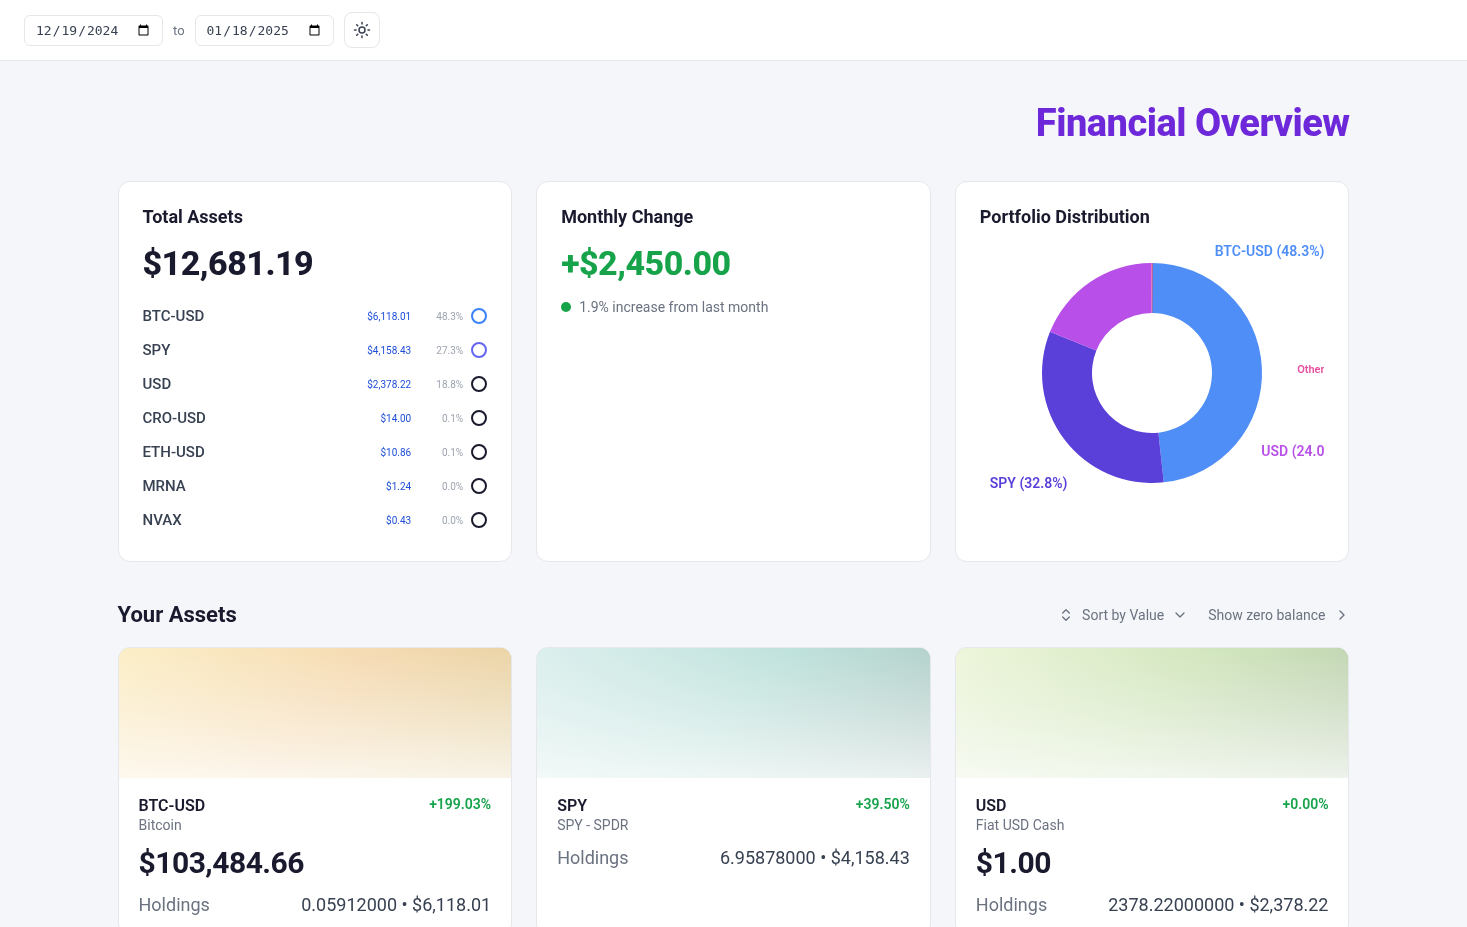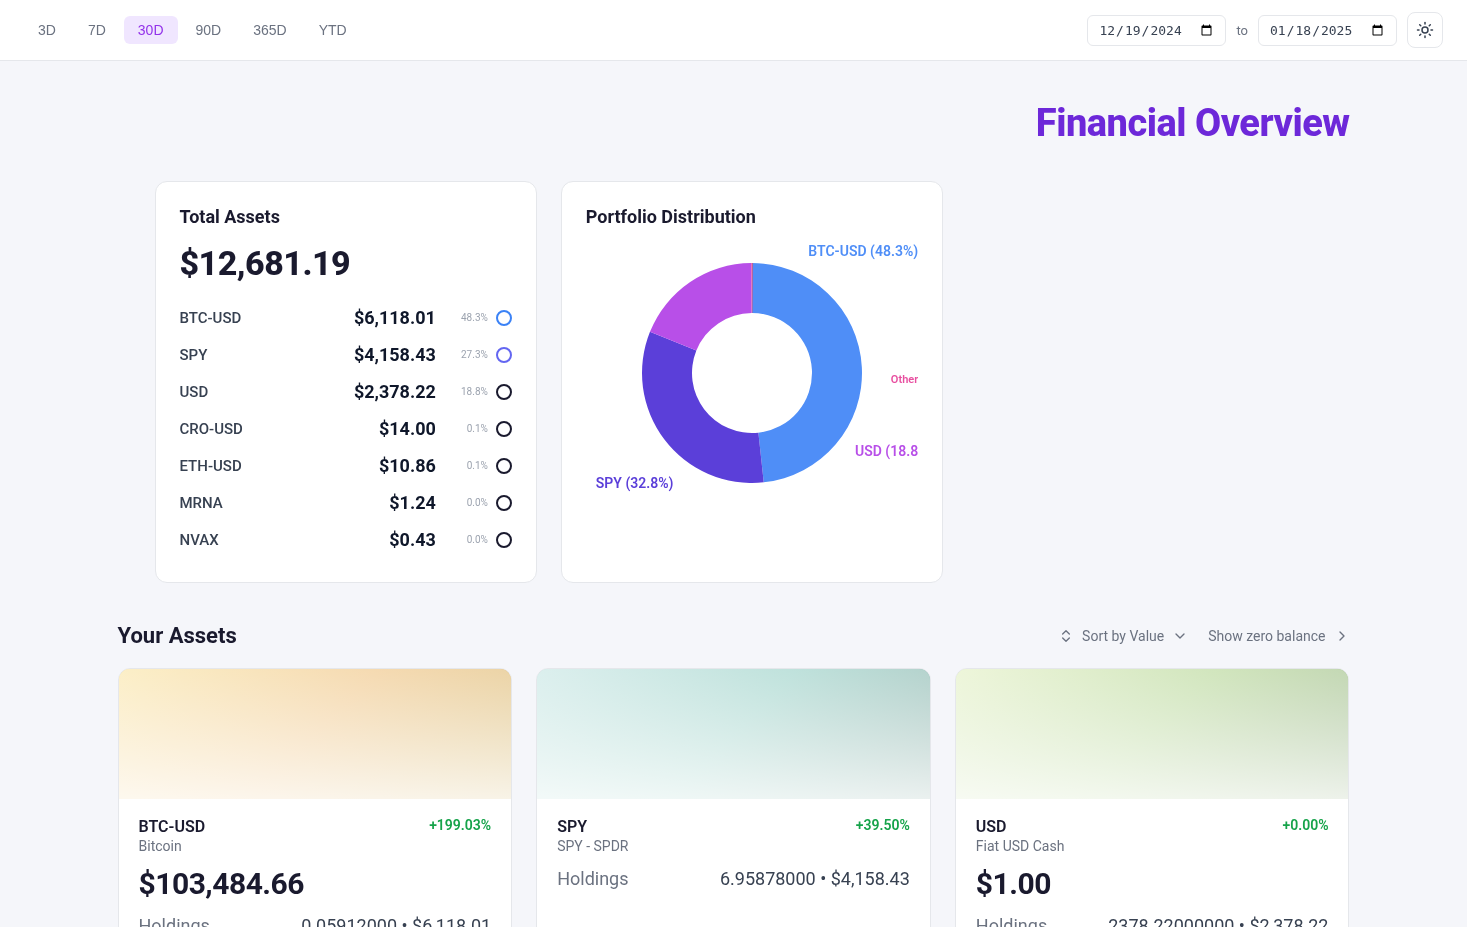--- a/index.html
+++ b/index.html
@@ -7,28 +7,28 @@
 .topbar { background: #fff; border-bottom: 1px solid #e5e7eb; padding: 12px 24px; display: flex; align-items: center; justify-content: space-between; }
 .range-tabs { display: flex; gap: 4px; }
 .range-tab { padding: 6px 14px; font-size: 14px; font-weight: 500; color: #6b7280; border-radius: 6px; cursor: pointer; border: none; background: transparent; }
 .range-tab.active { background: #f0e6ff; color: #9333ea; }
 .date-group { display: flex; align-items: center; gap: 10px; }
 .date-input { padding: 6px 10px; border: 1px solid #e5e7eb; border-radius: 6px; font-size: 13px; color: #374151; background: #fff; }
 .theme-btn { width: 36px; height: 36px; border: 1px solid #e5e7eb; border-radius: 8px; background: #fff; display: flex; align-items: center; justify-content: center; cursor: pointer; }
 .to-text { font-size: 13px; color: #6b7280; }
 .container { max-width: 1280px; margin: 0 auto; padding: 40px 24px; }
 .page-title { font-size: 38px; font-weight: 800; text-align: right; color: #6d28d9; margin-bottom: 36px; letter-spacing: -0.5px; }
-.cards-row { display: grid; grid-template-columns: repeat(3, 1fr); gap: 24px; margin-bottom: 40px; margin-left: 37px; }
+.cards-row { display: grid; grid-template-columns: repeat(3, 1fr); gap: 24px; margin-bottom: 40px; }
 .card { background: #fff; border: 1px solid #e5e7eb; border-radius: 12px; padding: 24px; }
 .card-title { font-size: 18px; font-weight: 700; color: #1a1a2e; margin-bottom: 16px; }
 .big-value { font-size: 34px; font-weight: 800; color: #1a1a2e; margin-bottom: 16px; letter-spacing: -0.5px; }
 .big-value.green { color: #16a34a; }
 .asset-row { display: flex; align-items: center; justify-content: space-between; padding: 8px 0; }
 .asset-name { font-size: 15px; color: #374151; font-weight: 500; flex: 1; }
-.asset-val { font-size: 18px; font-weight: 700; color: #0f172a; margin-right: 8px; }
+.asset-val { font-size: 10px; font-weight: 400; color: #1d4ed8; margin-right: 8px; }
 .asset-pct { font-size: 10px; color: #9ca3af; margin-right: 8px; min-width: 44px; text-align: right; }
 .ring { width: 16px; height: 16px; border-radius: 50%; border: 2px solid #1a1a2e; }
 .ring.b1 { border-color: #3b82f6; }
 .ring.b2 { border-color: #6366f1; }
 .change-note { display: flex; align-items: center; gap: 8px; color: #6b7280; font-size: 14px; }
 .dot-green { width: 10px; height: 10px; border-radius: 50%; background: #16a34a; }
 .donut-wrap { position: relative; height: 270px; overflow: hidden; }
 .donut-wrap svg { display: block; margin: 0 auto; }
 .pie-label { position: absolute; font-size: 14px; font-weight: 600; white-space: nowrap; }
 .section-head { display: flex; align-items: center; justify-content: space-between; margin-bottom: 20px; }
@@ -48,28 +48,20 @@
 .hold-row { display: flex; justify-content: space-between; margin-top: 14px; font-size: 18px; color: #6b7280; }
 .hold-val { color: #374151; }
 .hero-btc { background: linear-gradient(135deg,#f7d774,#e6a23c,#b8860b); }
 .hero-spy { background: linear-gradient(135deg,#a7d8d4,#5eb5a6,#2d6e61); }
 .hero-usd { background: linear-gradient(135deg,#d4e8a3,#8cbf5a,#4a7c2e); }
 </style>
 </head>
 <body>
 
 <div class="topbar">
-  <div class="range-tabs" id="range-tabs">
-      <button class="range-tab">3D</button>
-      <button class="range-tab">7D</button>
-      <button class="range-tab active">30D</button>
-      <button class="range-tab">90D</button>
-      <button class="range-tab">365D</button>
-      <button class="range-tab">YTD</button>
-    </div>
   <div class="date-group">
     <input type="date" class="date-input" value="2024-12-19" style="">
     <span class="to-text">to</span>
     <input type="date" class="date-input" value="2025-01-18" style="">
     <button class="theme-btn">
       <svg width="18" height="18" viewBox="0 0 24 24" fill="none" stroke="#374151" stroke-width="2" stroke-linecap="round">
           <circle cx="12" cy="12" r="4"></circle>
           <line x1="12" y1="2" x2="12" y2="4"></line>
           <line x1="12" y1="20" x2="12" y2="22"></line>
           <line x1="4.93" y1="4.93" x2="6.34" y2="6.34"></line>
@@ -130,35 +122,43 @@
           </div>
           <div class="asset-row">
             <span class="asset-name">NVAX</span>
             <span class="asset-val">$0.43</span>
             <span class="asset-pct">0.0%</span>
             <span class="ring "></span>
           </div>
         </div>
     </div>
 
+    <div class="card">
+      <div class="card-title">Monthly Change</div>
+      <div class="big-value green">+$2,450.00</div>
+      <div class="change-note">
+        <span class="dot-green"></span>
+        <span>1.9% increase from last month</span>
+      </div>
+    </div>
 
     <div class="card">
       <div class="card-title">Portfolio Distribution</div>
       <div class="donut-wrap">
         <svg id="donut-svg" width="260" height="260" viewBox="0 0 260 260">
             <path d="M 130 20 A 110 110 0 0 1 141.7272269702786 239.37308694366988 L 136.3966692565156 189.65804742381994 A 60 60 0 0 0 130 70 Z" fill="#4f8ef7"></path>
             <path d="M 141.7272269702786 239.37308694366988 A 110 110 0 0 1 27.98103313318724 88.86448736884199 L 74.3532907999203 107.562447655732 A 60 60 0 0 0 136.3966692565156 189.65804742381994 Z" fill="#5b3fd9"></path>
             <path d="M 27.98103313318724 88.86448736884199 A 110 110 0 0 1 129.30885416378845 20.002171305824916 L 129.62301136206642 70.00118434863177 A 60 60 0 0 0 74.3532907999203 107.562447655732 Z" fill="#b84fe8"></path>
             <path d="M 129.30885416378845 20.002171305824916 A 110 110 0 0 1 129.99999999999997 20 L 130 70 A 60 60 0 0 0 129.62301136206642 70.00118434863177 Z" fill="#e84fa0"></path>
             <path d="M 129.99999999999997 20 A 110 110 0 0 1 130.69114583621152 20.002171305824916 L 130.37698863793355 70.00118434863177 A 60 60 0 0 0 130 70 Z" fill="#e84f6f"></path>
           </svg>
         <div class="pie-label" style="top:0;right:0;color:#4f8ef7">BTC-USD (48.3%)</div>
         <div class="pie-label" style="bottom:22px;left:10px;color:#5b3fd9">SPY (32.8%)</div>
-        <div class="pie-label" style="bottom:54px;right:0;color:#b84fe8">USD (18.8</div>
-        <div class="pie-label" style="top:130px;right:0;color:#e84fa0;font-size:11px">Other</div>
+        <div class="pie-label" style="bottom:54px;right:0;color:#b84fe8">USD (24.0</div>
+        <div class="pie-label" style="top:120px;right:0;color:#e84fa0;font-size:11px">Other</div>
       </div>
     </div>
   </div>
 
   <div class="section-head">
     <div class="section-title">Your Assets</div>
     <div class="sort-group">
       <div class="sort-item">
         <svg width="16" height="16" viewBox="0 0 24 24" fill="none" stroke="#6b7280" stroke-width="2" stroke-linecap="round" stroke-linejoin="round">
             <path d="m7 15 5 5 5-5"></path>

